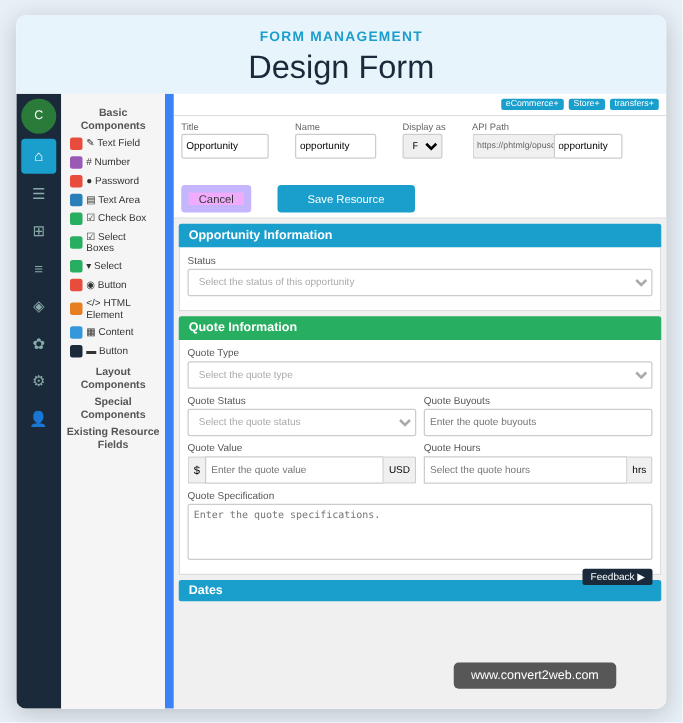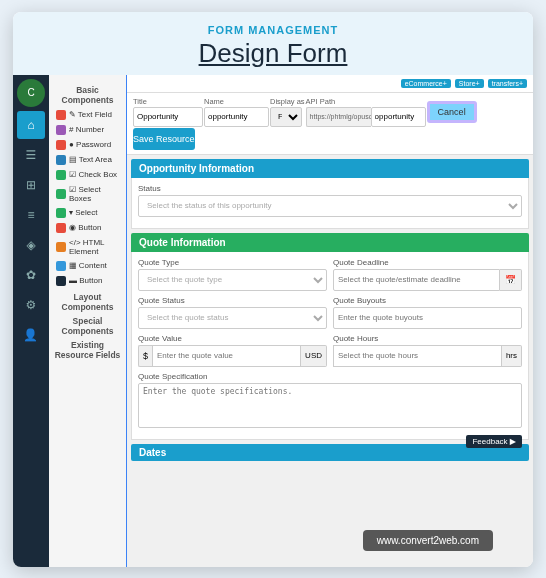--- a/index.html
+++ b/index.html
@@ -33,21 +33,20 @@
       font-size: 11px;
       font-weight: bold;
       letter-spacing: 1px;
       text-transform: uppercase;
     }
     .header .title {
       color: #1a2a3a;
       font-size: 26px;
       font-weight: 300;
       margin-top: 2px;
-      text-decoration: underline;
     }
     
     .main-layout {
       display: flex;
       flex: 1;
       overflow: hidden;
     }
     
     .left-nav {
       width: 36px;
@@ -81,23 +80,23 @@
       background: #2a7a3a;
       display: flex;
       align-items: center;
       justify-content: center;
       color: #fff;
       font-size: 10px;
       margin-bottom: 4px;
     }
     
     .sidebar {
-      width: 78px;
+      width: 90px;
       background: #f5f5f5;
-      border-right: 1px solid #3b82f6;
+      border-right: 7px solid #3b82f6;
       padding: 6px 4px;
       font-size: 9px;
       overflow-y: auto;
       flex-shrink: 0;
     }
     .sidebar-section-title {
       color: #555;
       font-weight: bold;
       font-size: 8.5px;
       margin: 4px 0 3px;
@@ -205,30 +204,30 @@
       border-radius: 0 2px 2px 0;
       font-size: 8px;
       padding: 0 3px;
       height: 20px;
       width: 55px;
       outline: none;
     }
     .btn-cancel {
       height: 22px;
       padding: 0 8px;
-      background: #7dd3fc;
-      border: 3px solid #c4b5fd;
+      background: #f0abfc;
+      border: 6px solid #c4b5fd;
       border-radius: 3px;
       font-size: 9px;
       cursor: pointer;
       color: #333;
     }
     .btn-save {
       height: 22px;
-      padding: 0 0;
+      padding: 0 24px;
       background: #1a9ecc;
       border: none;
       border-radius: 3px;
       font-size: 9px;
       cursor: pointer;
       color: #fff;
       white-space: nowrap;
     }
     
     .form-content {
@@ -455,21 +454,21 @@
 
       <div class="content-area">
 
         <div class="toolbar">
           <div class="toolbar-right">
             <span class="toolbar-badge">eCommerce+</span>
             <span class="toolbar-badge">Store+</span>
             <span class="toolbar-badge">transfers+</span>
           </div>
         </div>
-        <div class="toolbar" style="flex-wrap:wrap; gap:1px;">
+        <div class="toolbar" style="flex-wrap:wrap; gap:21px;">
           <div class="toolbar-field title-field">
             <label>Title</label>
             <input type="text" value="Opportunity" style="">
           </div>
           <div class="toolbar-field name-field">
             <label>Name</label>
             <input type="text" value="opportunity" style="">
           </div>
           <div class="toolbar-field display-field">
             <label>Display as</label>
@@ -507,27 +506,20 @@
           <div class="form-section">
             <div class="section-header green">Quote Information</div>
             <div class="section-body">
               <div class="form-row">
                 <div class="form-group">
                   <label>Quote Type</label>
                   <select>
                     <option value="">Select the quote type</option>
                   </select>
                 </div>
-                <div class="form-group">
-                  <label>Quote Deadline</label>
-                  <div class="input-group">
-                    <input type="text" placeholder="Select the quote/estimate deadline" style="border-radius: 2px 0px 0px 2px !important;">
-                    <div class="date-icon">📅</div>
-                  </div>
-                </div>
               </div>
               <div class="form-row">
                 <div class="form-group">
                   <label>Quote Status</label>
                   <select>
                     <option value="">Select the quote status</option>
                   </select>
                 </div>
                 <div class="form-group">
                   <label>Quote Buyouts</label>

